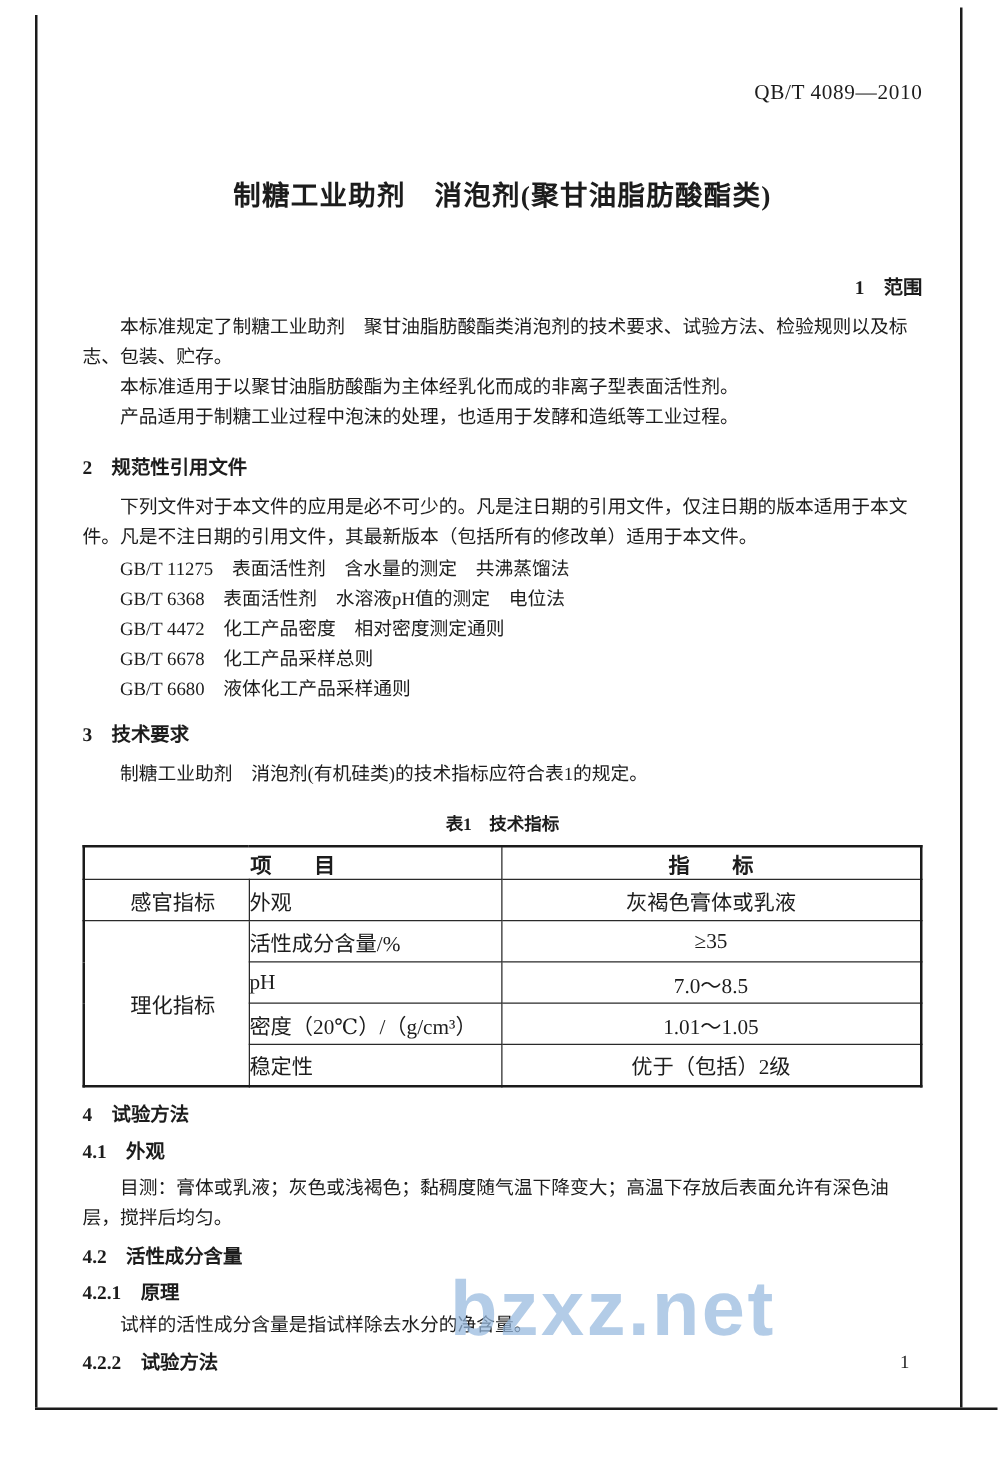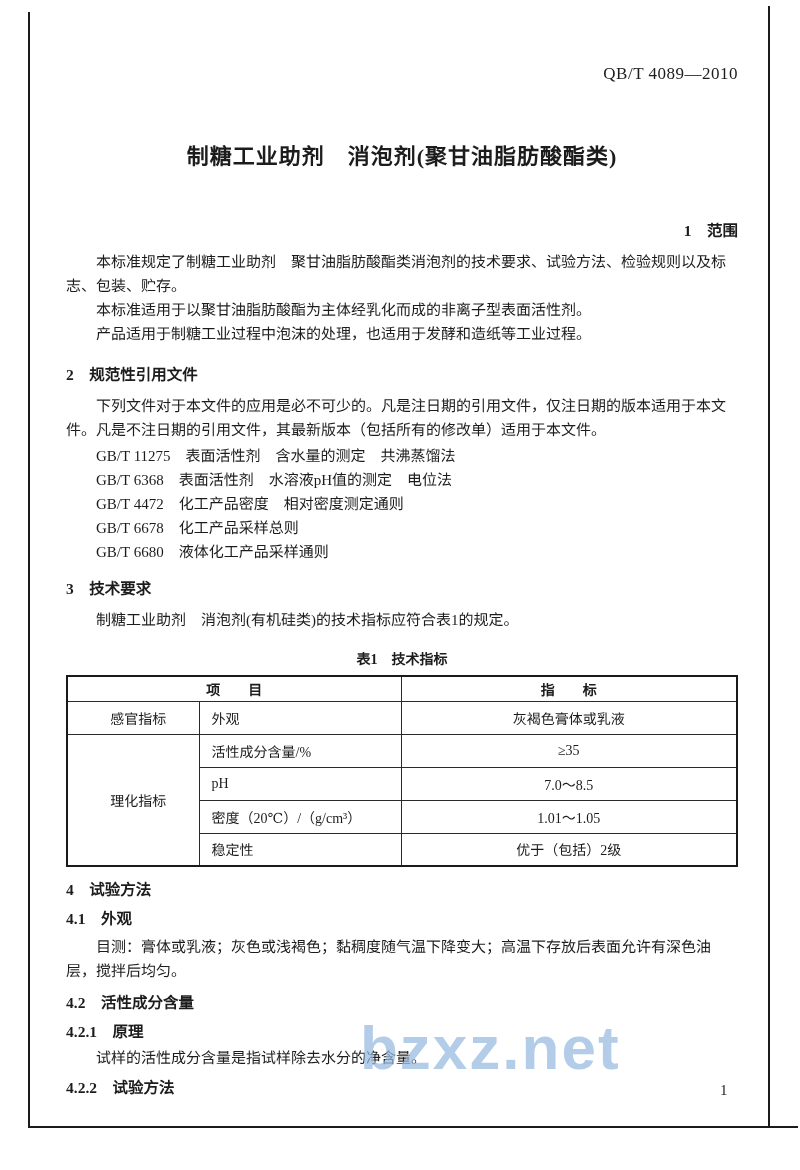--- a/index.html
+++ b/index.html
@@ -28,26 +28,26 @@
   .h-s3 { margin-top:14px; }
   .h-s4 { margin-top:12px; }
   .sub-head { margin-top:7px; }
 
   p.body { font-size:15px; line-height:24px; text-indent:2em; margin-top:8px; }
   p.body.cont { margin-top:0; }
   .ref-line { font-size:15px; line-height:24px; text-indent:2em; }
   .refs { margin-top:2px; }
 
   .tbl-caption { text-align:center; font-weight:bold; font-size:14px; margin-top:16px; }
-  table.spec { width:100%; border-collapse:collapse; margin-top:7px; table-layout:fixed; font-size:14px; border:2px solid #1a1a1a; }
+  table.spec { width:100%; border-collapse:collapse; margin-top:7px; table-layout:fixed; font-size:17px; border:2px solid #1a1a1a; }
   .spec th, .spec td { border:1px solid #2a2a2a; }
   .spec th { font-weight:bold; height:25px; text-align:center; }
   .spec td { height:33px; padding:2px 10px; }
   .spec td.cat  { text-align:center;padding-left:20px; }
-  .spec td.item { text-align:left; padding-left:12px; }
+  .spec td.item { text-align:left; padding-left:0; }
   .spec td.val  { text-align:center; }
 
   .page-num { position:absolute; top:1082px; left:720px; font-size:15px; }
 
   .watermark {
     position:absolute; top:1012px; left:360px;
     font-family:Liberation Sans, sans-serif;
     font-size:62px; font-weight:bold; letter-spacing:2px;
     color:rgba(150,184,222,0.72);
     z-index:10; pointer-events:none; white-space:nowrap;

